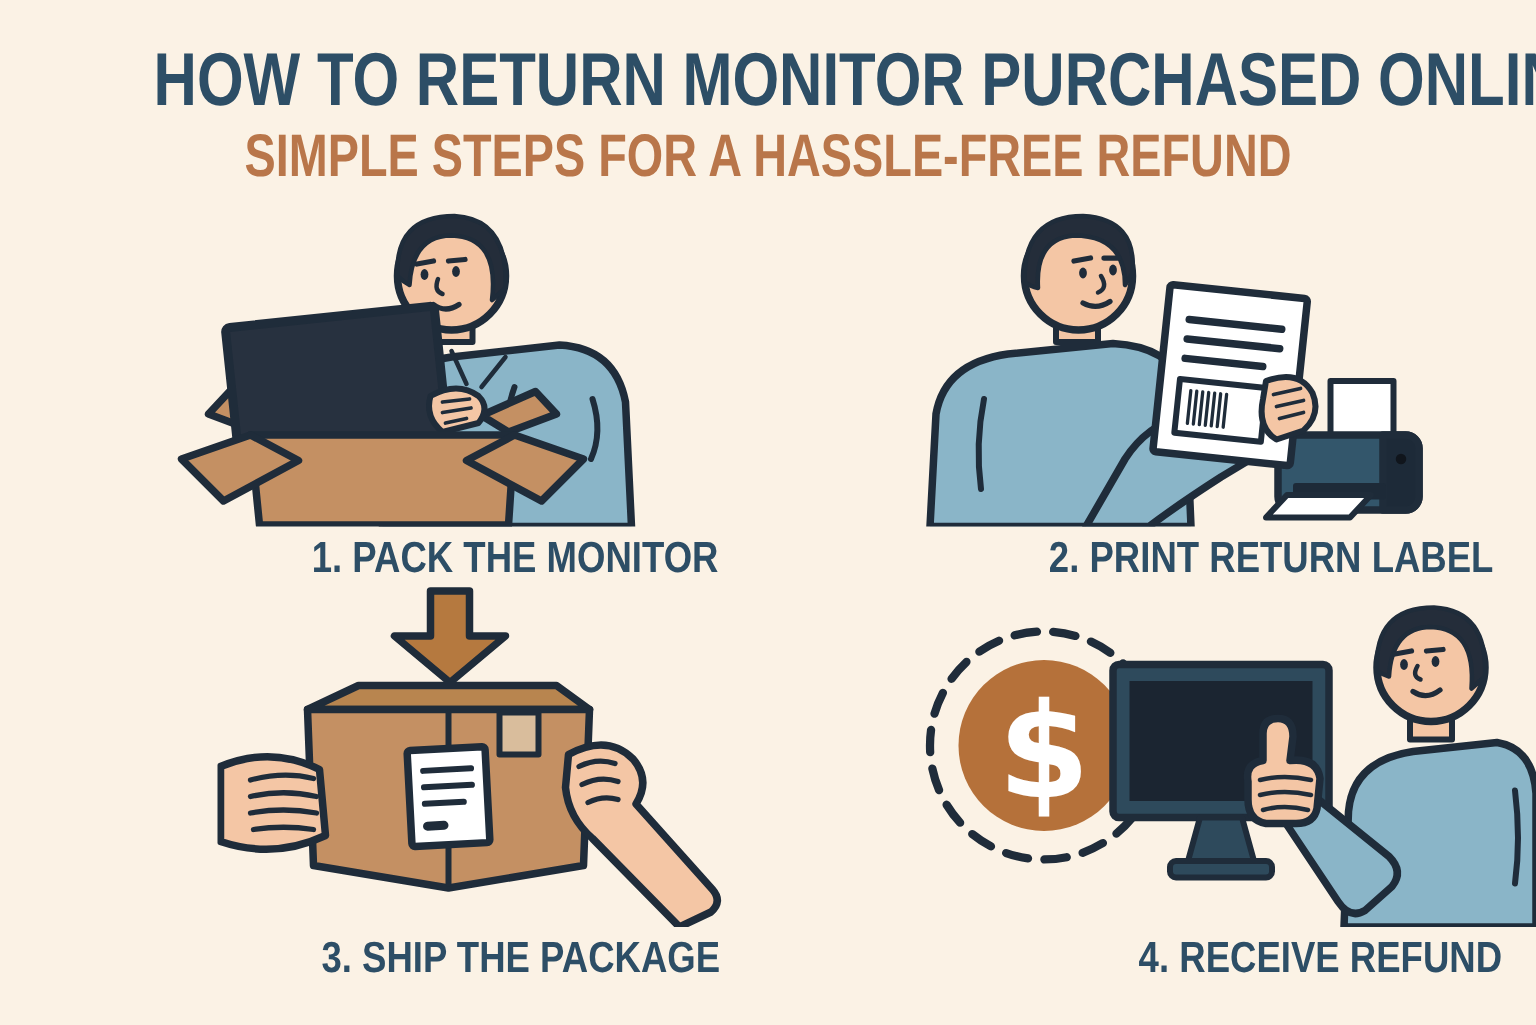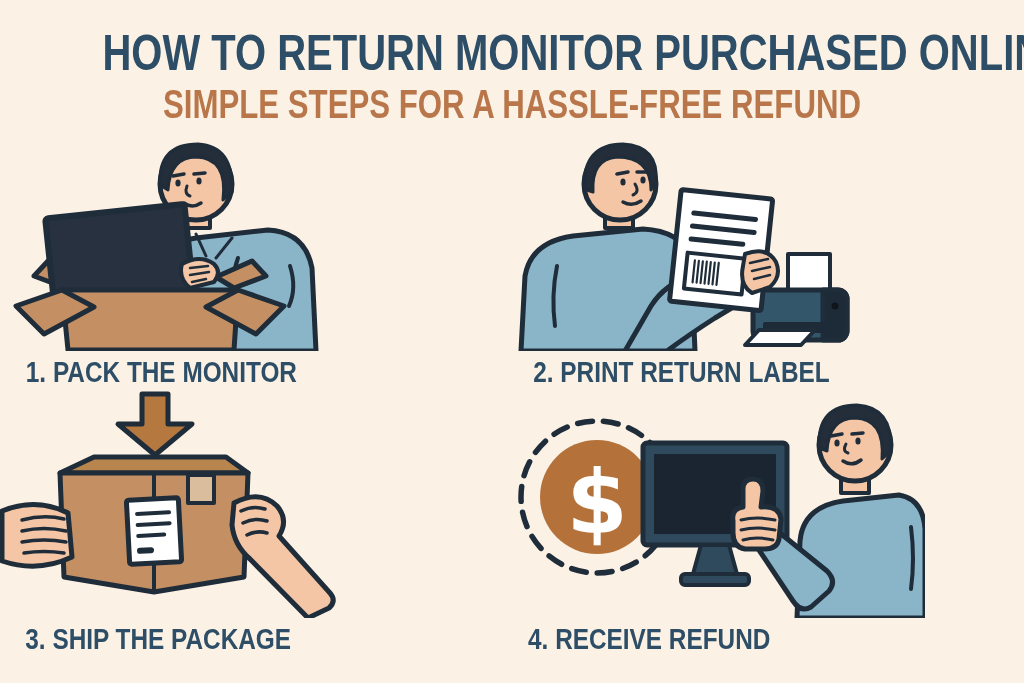--- a/index.html
+++ b/index.html
@@ -16,21 +16,21 @@
   }
   .subtitle{
     margin:6px 0 0 0;text-align:center;white-space:nowrap;line-height:1;
     font-size:40px;font-weight:bold;color:#b9764a;
     transform:scaleX(0.78);transform-origin:center;
   }
   .grid{
     margin-top:12px;
     display:grid;grid-template-columns:505px 519px;
   }
-  .cell{display:flex;flex-direction:column;align-items:flex-start;}
+  .cell{display:flex;flex-direction:column;align-items:flex-end;}
   .caption{
     margin-top:6px;white-space:nowrap;line-height:1.1;
     font-size:29px;font-weight:bold;color:#2d4e66;
     transform:scaleX(0.84);transform-origin:center;
   }
   svg{display:block;}
   svg .sh{stroke:#1f2c3a;stroke-linecap:round;stroke-linejoin:round;}
   svg .ln{stroke:#1f2c3a;stroke-linecap:round;stroke-linejoin:round;fill:none;}
   svg text{font-family:"DejaVu Sans","Liberation Sans",sans-serif;font-weight:bold;}
 </style>

